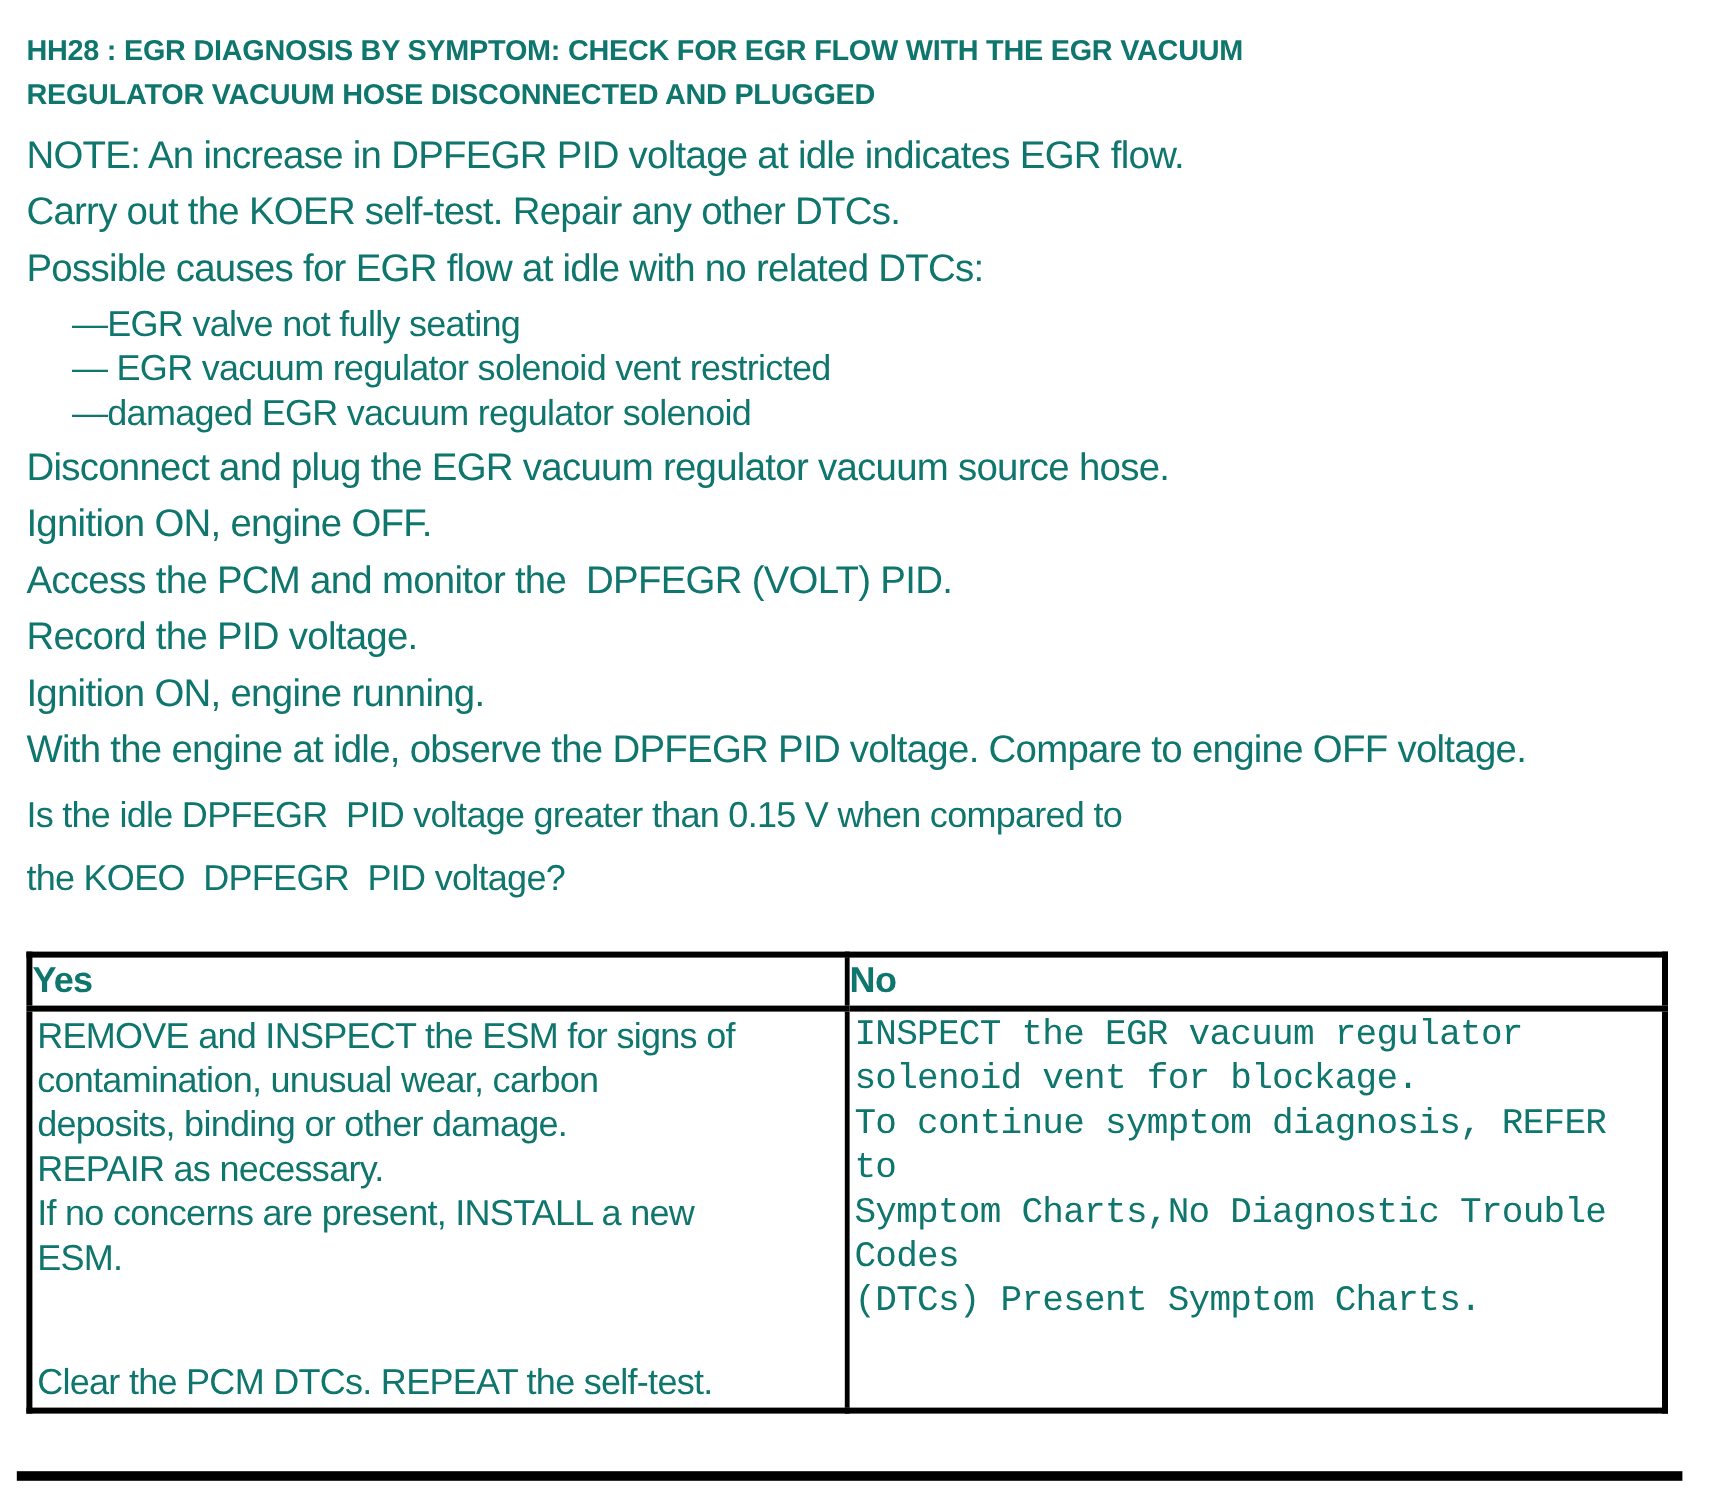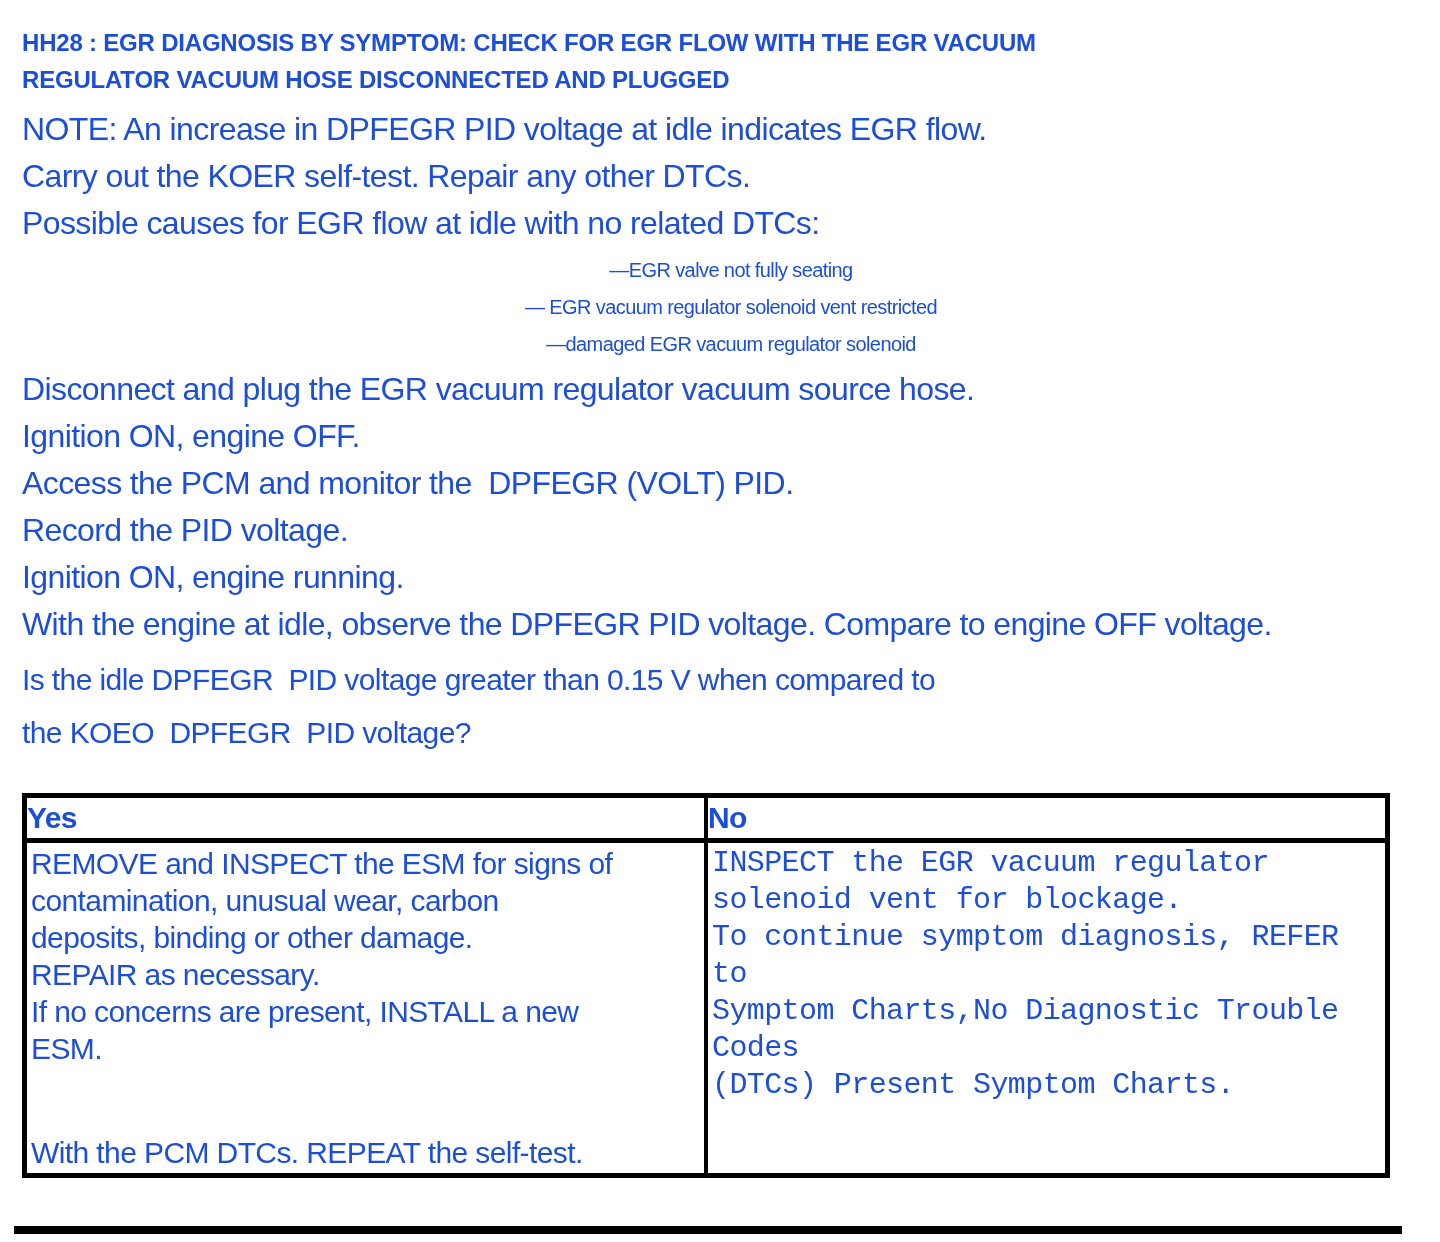--- a/index.html
+++ b/index.html
@@ -3,45 +3,44 @@
 <meta charset="utf-8">
 <style>
   html, body { margin: 0; padding: 0; background: #ffffff; }
   .page {
     position: relative;
     width: 1440px;
     height: 1242px;
     box-sizing: border-box;
     padding: 24px 38px 0 22px;
     background: #ffffff;
-    color: #1d4ed8;
+    color: #0f766e;
     font-family: "Liberation Sans", sans-serif;
     overflow: hidden;
   }
   .heading {
     font-size: 24px;
     font-weight: bold;
     line-height: 37px;
     letter-spacing: -0.2px;
     margin: 0 0 13px 0;
     white-space: pre-line;
   }
   .line {
     font-size: 32px;
     line-height: 36px;
     letter-spacing: -0.6px;
     margin: 0 0 11px 0;
     white-space: pre-wrap;
   }
   .causes {
     margin: 0 0 8px 38px;
-    font-size: 20px;
+    font-size: 30px;
     line-height: 37px;
     letter-spacing: -0.6px;
-    text-align: center;
   }
   .cause-item { white-space: pre-wrap; }
   .question {
     font-size: 30px;
     font-weight: normal;
     line-height: 53px;
     letter-spacing: -0.6px;
     margin: 6px 0 0 0;
     white-space: pre-wrap;
   }
@@ -141,21 +140,21 @@
     <tbody>
       <tr>
         <td class="yes-cell">
           <div class="yes-wrap">
             <div class="yes-body">REMOVE and INSPECT the ESM for signs of
 contamination, unusual wear, carbon
 deposits, binding or other damage.
 REPAIR as necessary.
 If no concerns are present, INSTALL a new
 ESM.</div>
-            <div class="yes-footer">With the PCM DTCs. REPEAT the self-test.</div>
+            <div class="yes-footer">Clear the PCM DTCs. REPEAT the self-test.</div>
           </div>
         </td>
         <td class="no-cell">
           <div class="no-body">INSPECT the EGR vacuum regulator
 solenoid vent for blockage.
 To continue symptom diagnosis, REFER to
 Symptom Charts,No Diagnostic Trouble Codes
 (DTCs) Present Symptom Charts.</div>
         </td>
       </tr>

